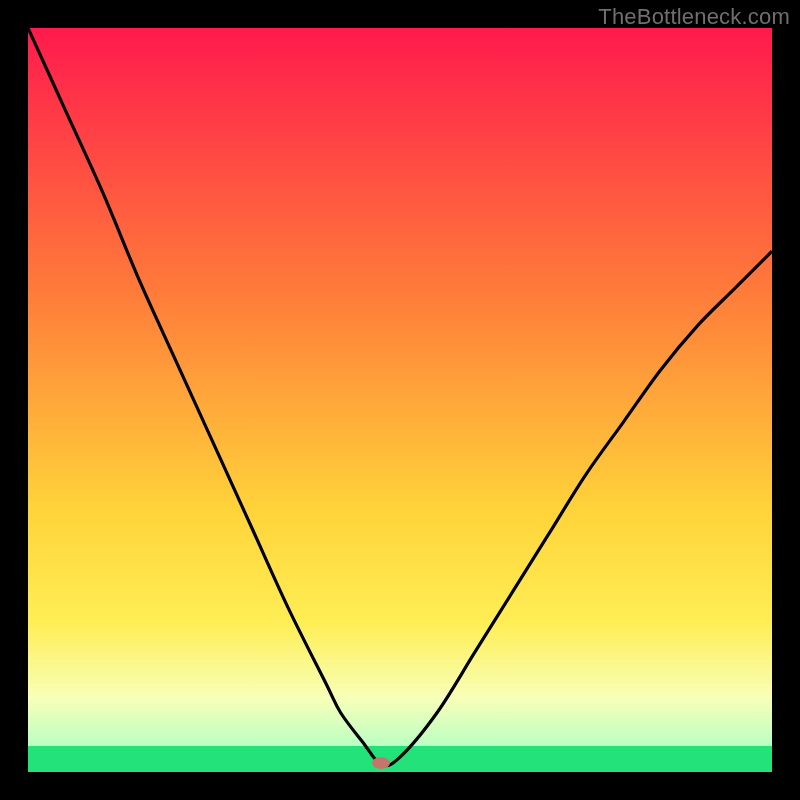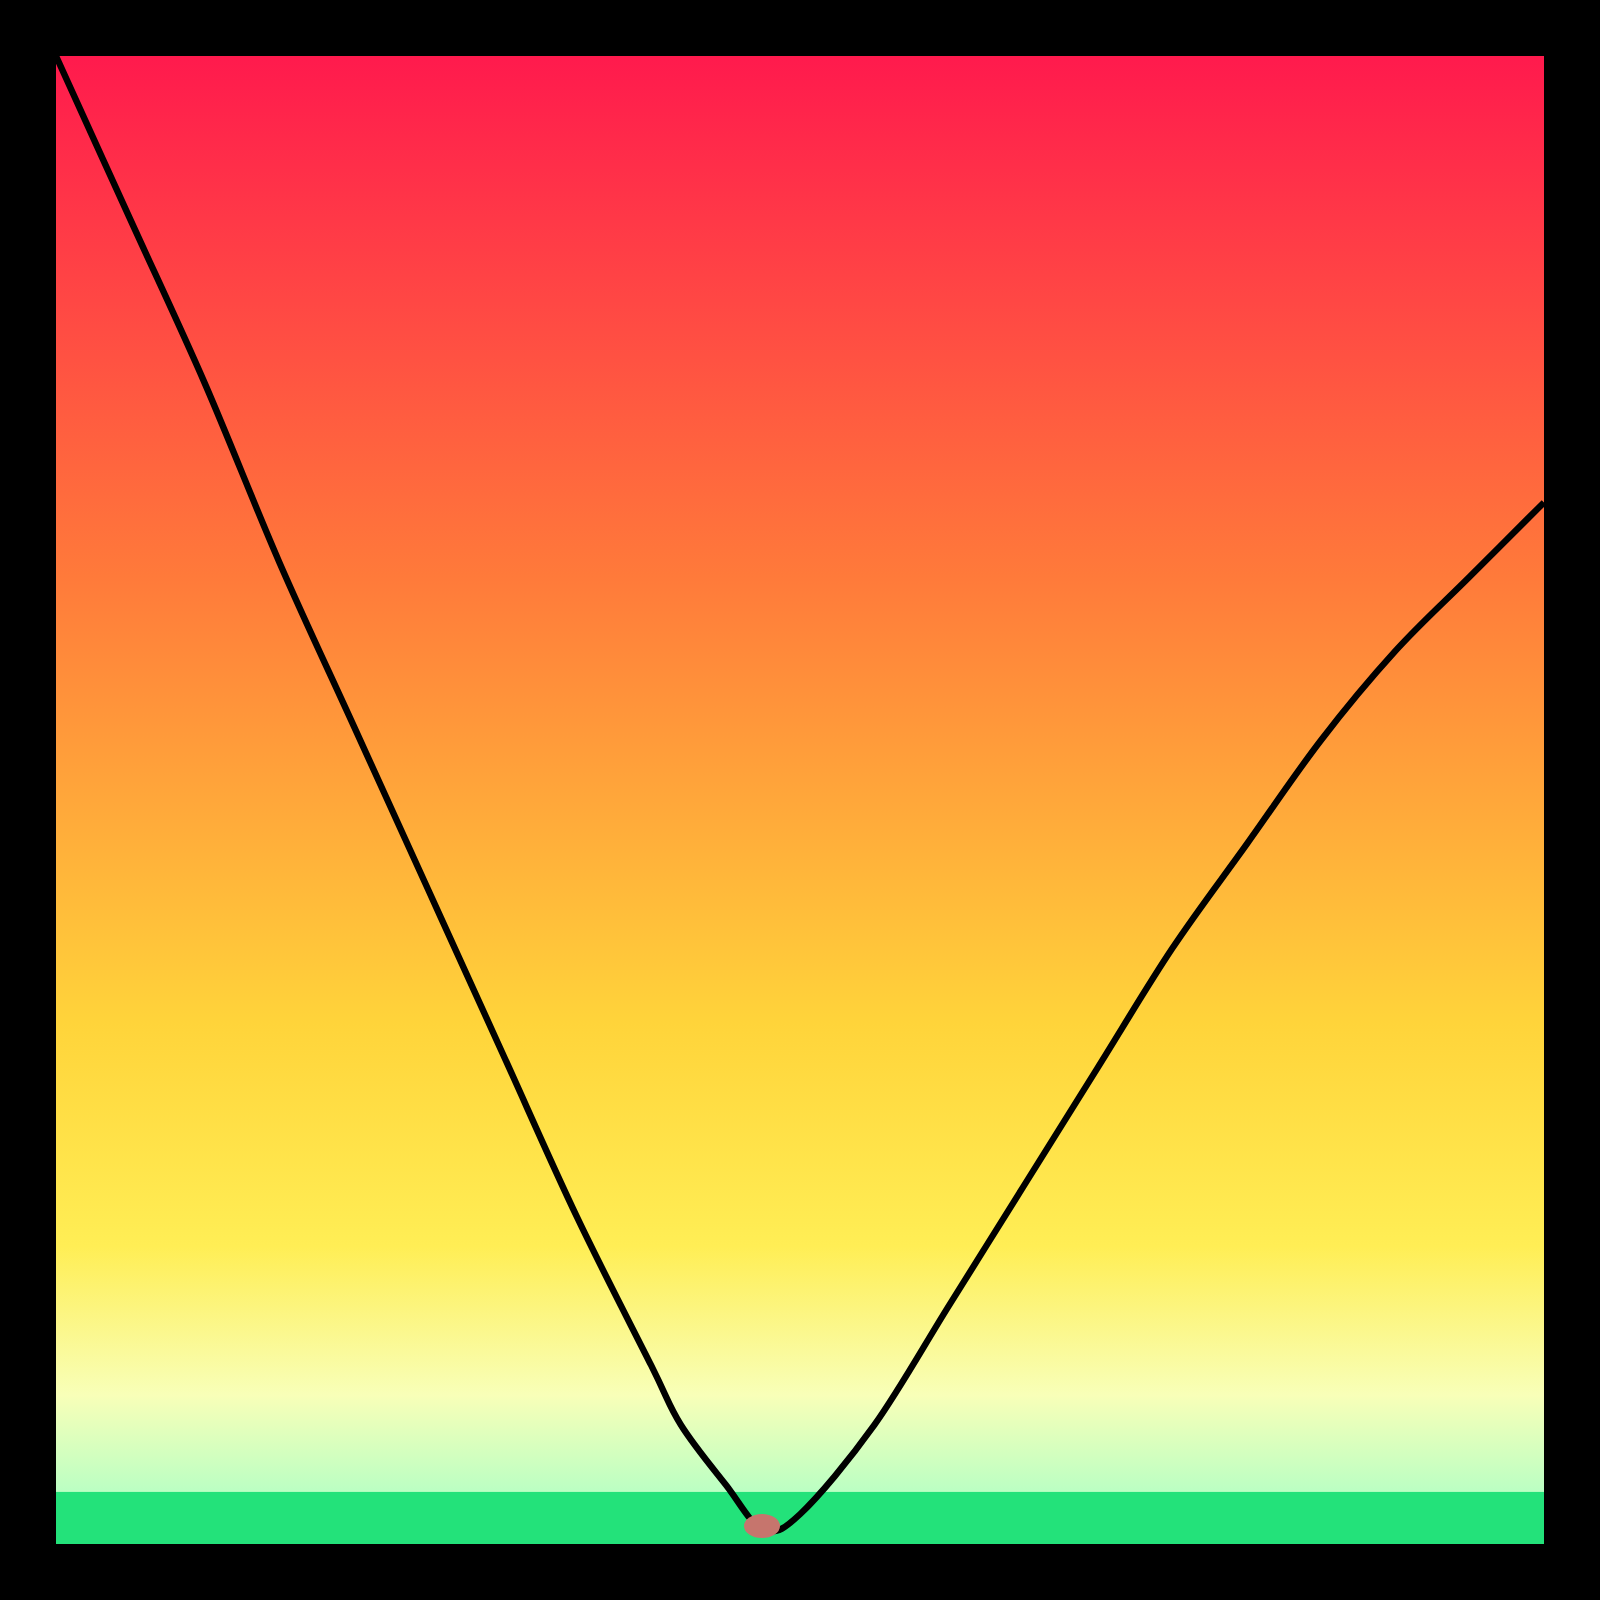--- a/index.html
+++ b/index.html
@@ -42,20 +42,21 @@
     background: #c6756d;
     transform: translate(-50%, -50%);
     z-index: 15;
   }
 </style>
 </head>
 <body>
 
 <div class="frame">
 
+  <div class="watermark">TheBottleneck.com</div>
 
   <svg id="chart-svg" width="800" height="800">
     <defs>
       <linearGradient id="bg-grad" x1="0" y1="0" x2="0" y2="1">
           <stop offset="0%" stop-color="#ff1a4d"></stop>
           <stop offset="35%" stop-color="#ff7a3a"></stop>
           <stop offset="65%" stop-color="#ffd43a"></stop>
           <stop offset="80%" stop-color="#ffee55"></stop>
           <stop offset="90%" stop-color="#f8ffb8"></stop>
           <stop offset="97%" stop-color="#b6ffc4"></stop>

